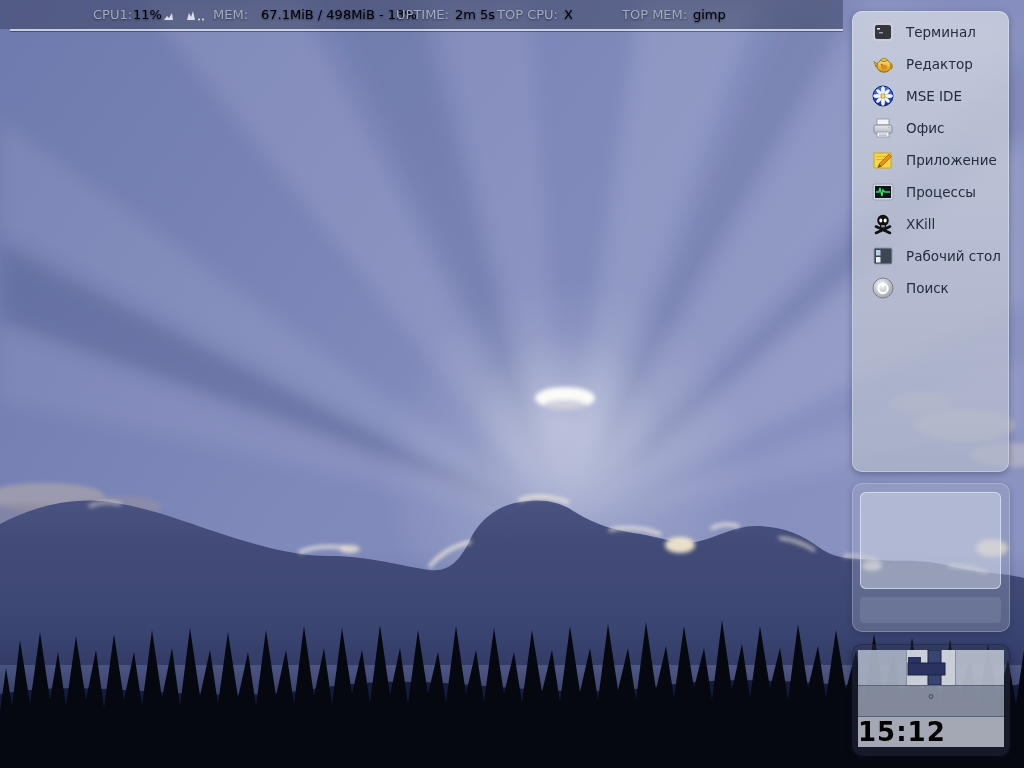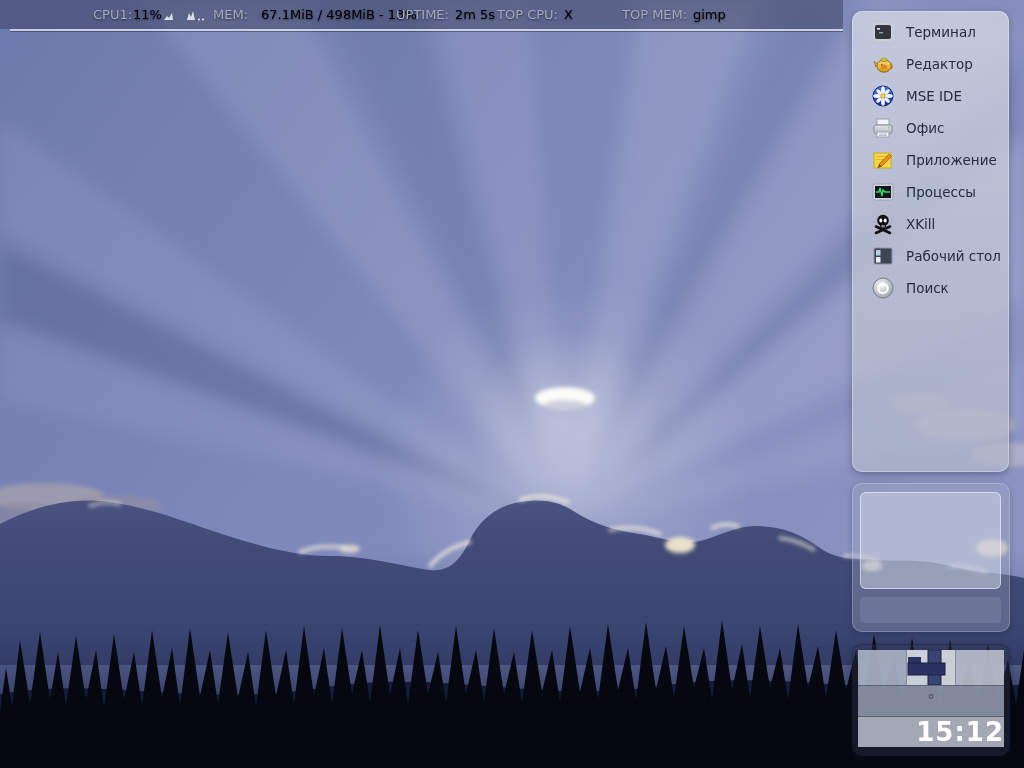--- a/index.html
+++ b/index.html
@@ -48,22 +48,22 @@
   .fcell{height:100%;}
   .fcell.l{width:48px;background:rgba(172,180,197,0.90);border-right:1px solid #868d9d;}
   .fcell.m{width:48px;background:rgba(211,215,224,0.95);position:relative;}
   .fcell.r{width:48px;background:rgba(187,193,206,0.90);border-left:1px solid #868d9d;}
   .degrow{position:absolute;left:6px;top:42px;width:146px;height:30px;
           background:rgba(150,158,175,0.85);border-bottom:1px solid #596078;
           display:flex;align-items:center;justify-content:center;
           font-size:15px;color:#4b5161;}
   .timerow{position:absolute;left:6px;top:73px;width:146px;height:30px;
           background:rgba(184,189,200,0.88);
-          display:flex;align-items:center;justify-content:flex-end;
-          font-size:26px;font-weight:bold;color:#ffffff;letter-spacing:1px;}
+          display:flex;align-items:center;justify-content:flex-start;
+          font-size:26px;font-weight:bold;color:#000000;letter-spacing:1px;}
 </style>
 </head>
 <body>
 
 <div class="screen">
 
   <svg class="bg" viewBox="0 0 1024 768" preserveAspectRatio="none">
     <defs>
       <linearGradient id="sky" x1="0" y1="0" x2="1" y2="0.55">
         <stop offset="0" stop-color="#6e79ad"></stop>

